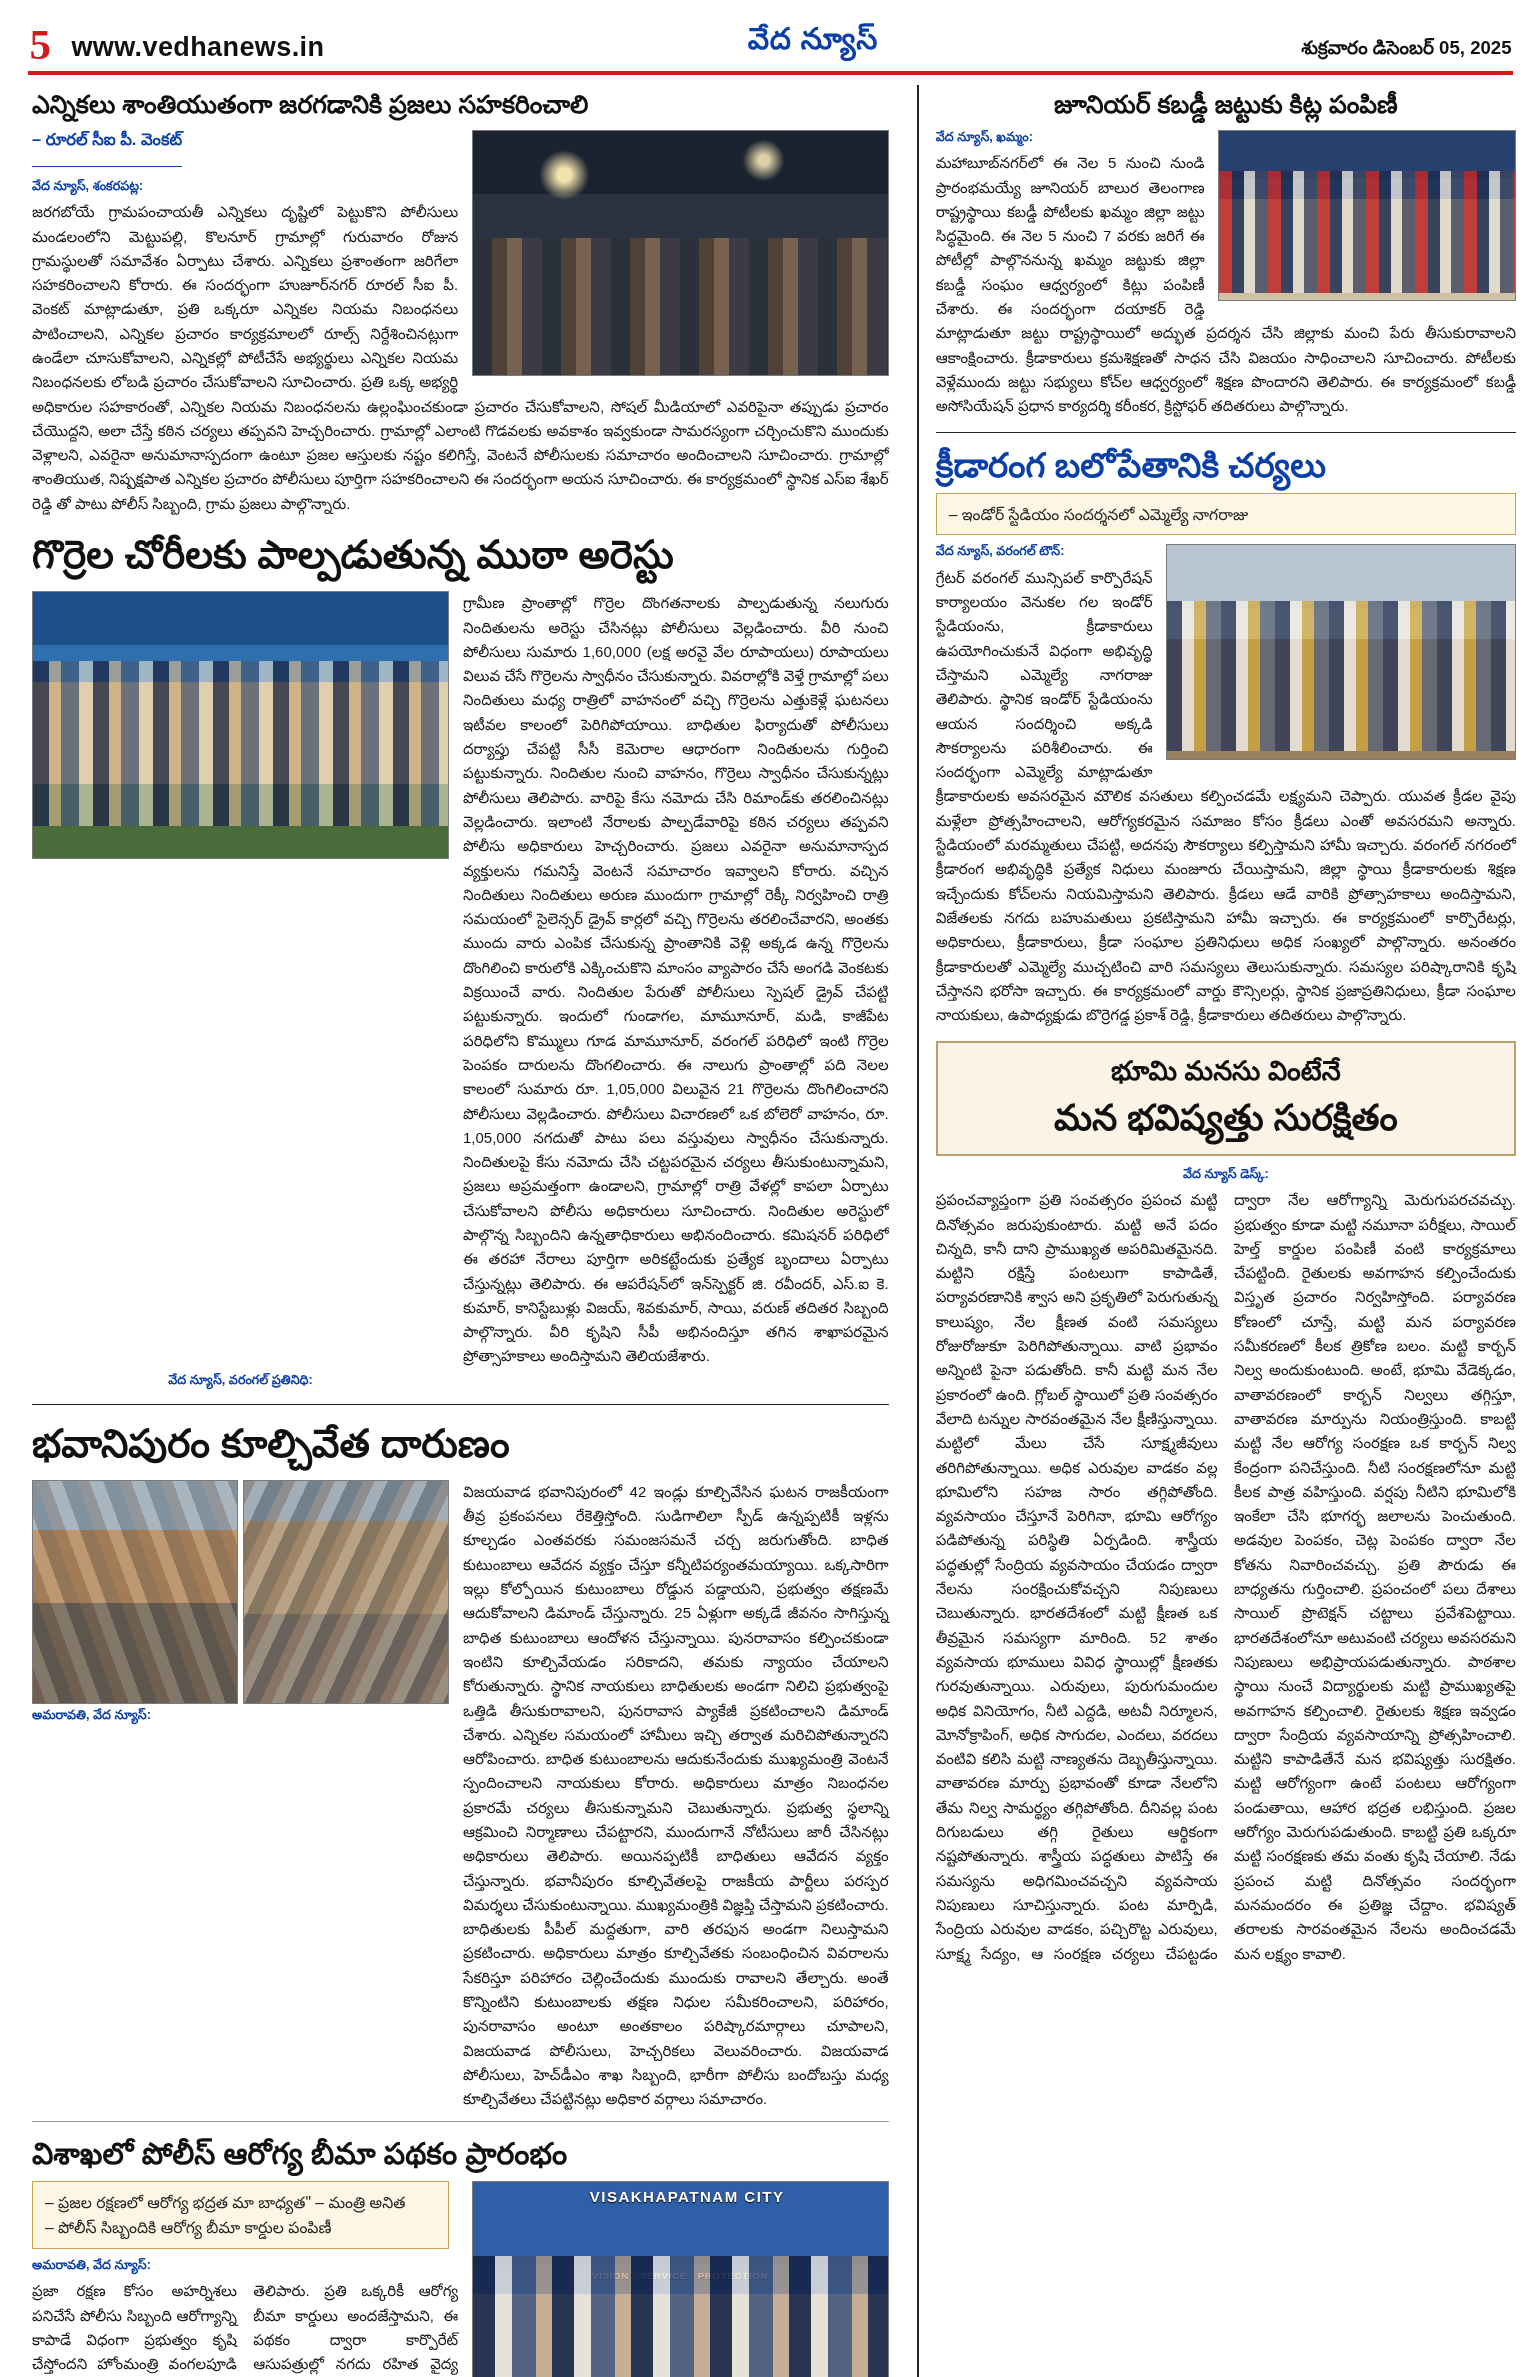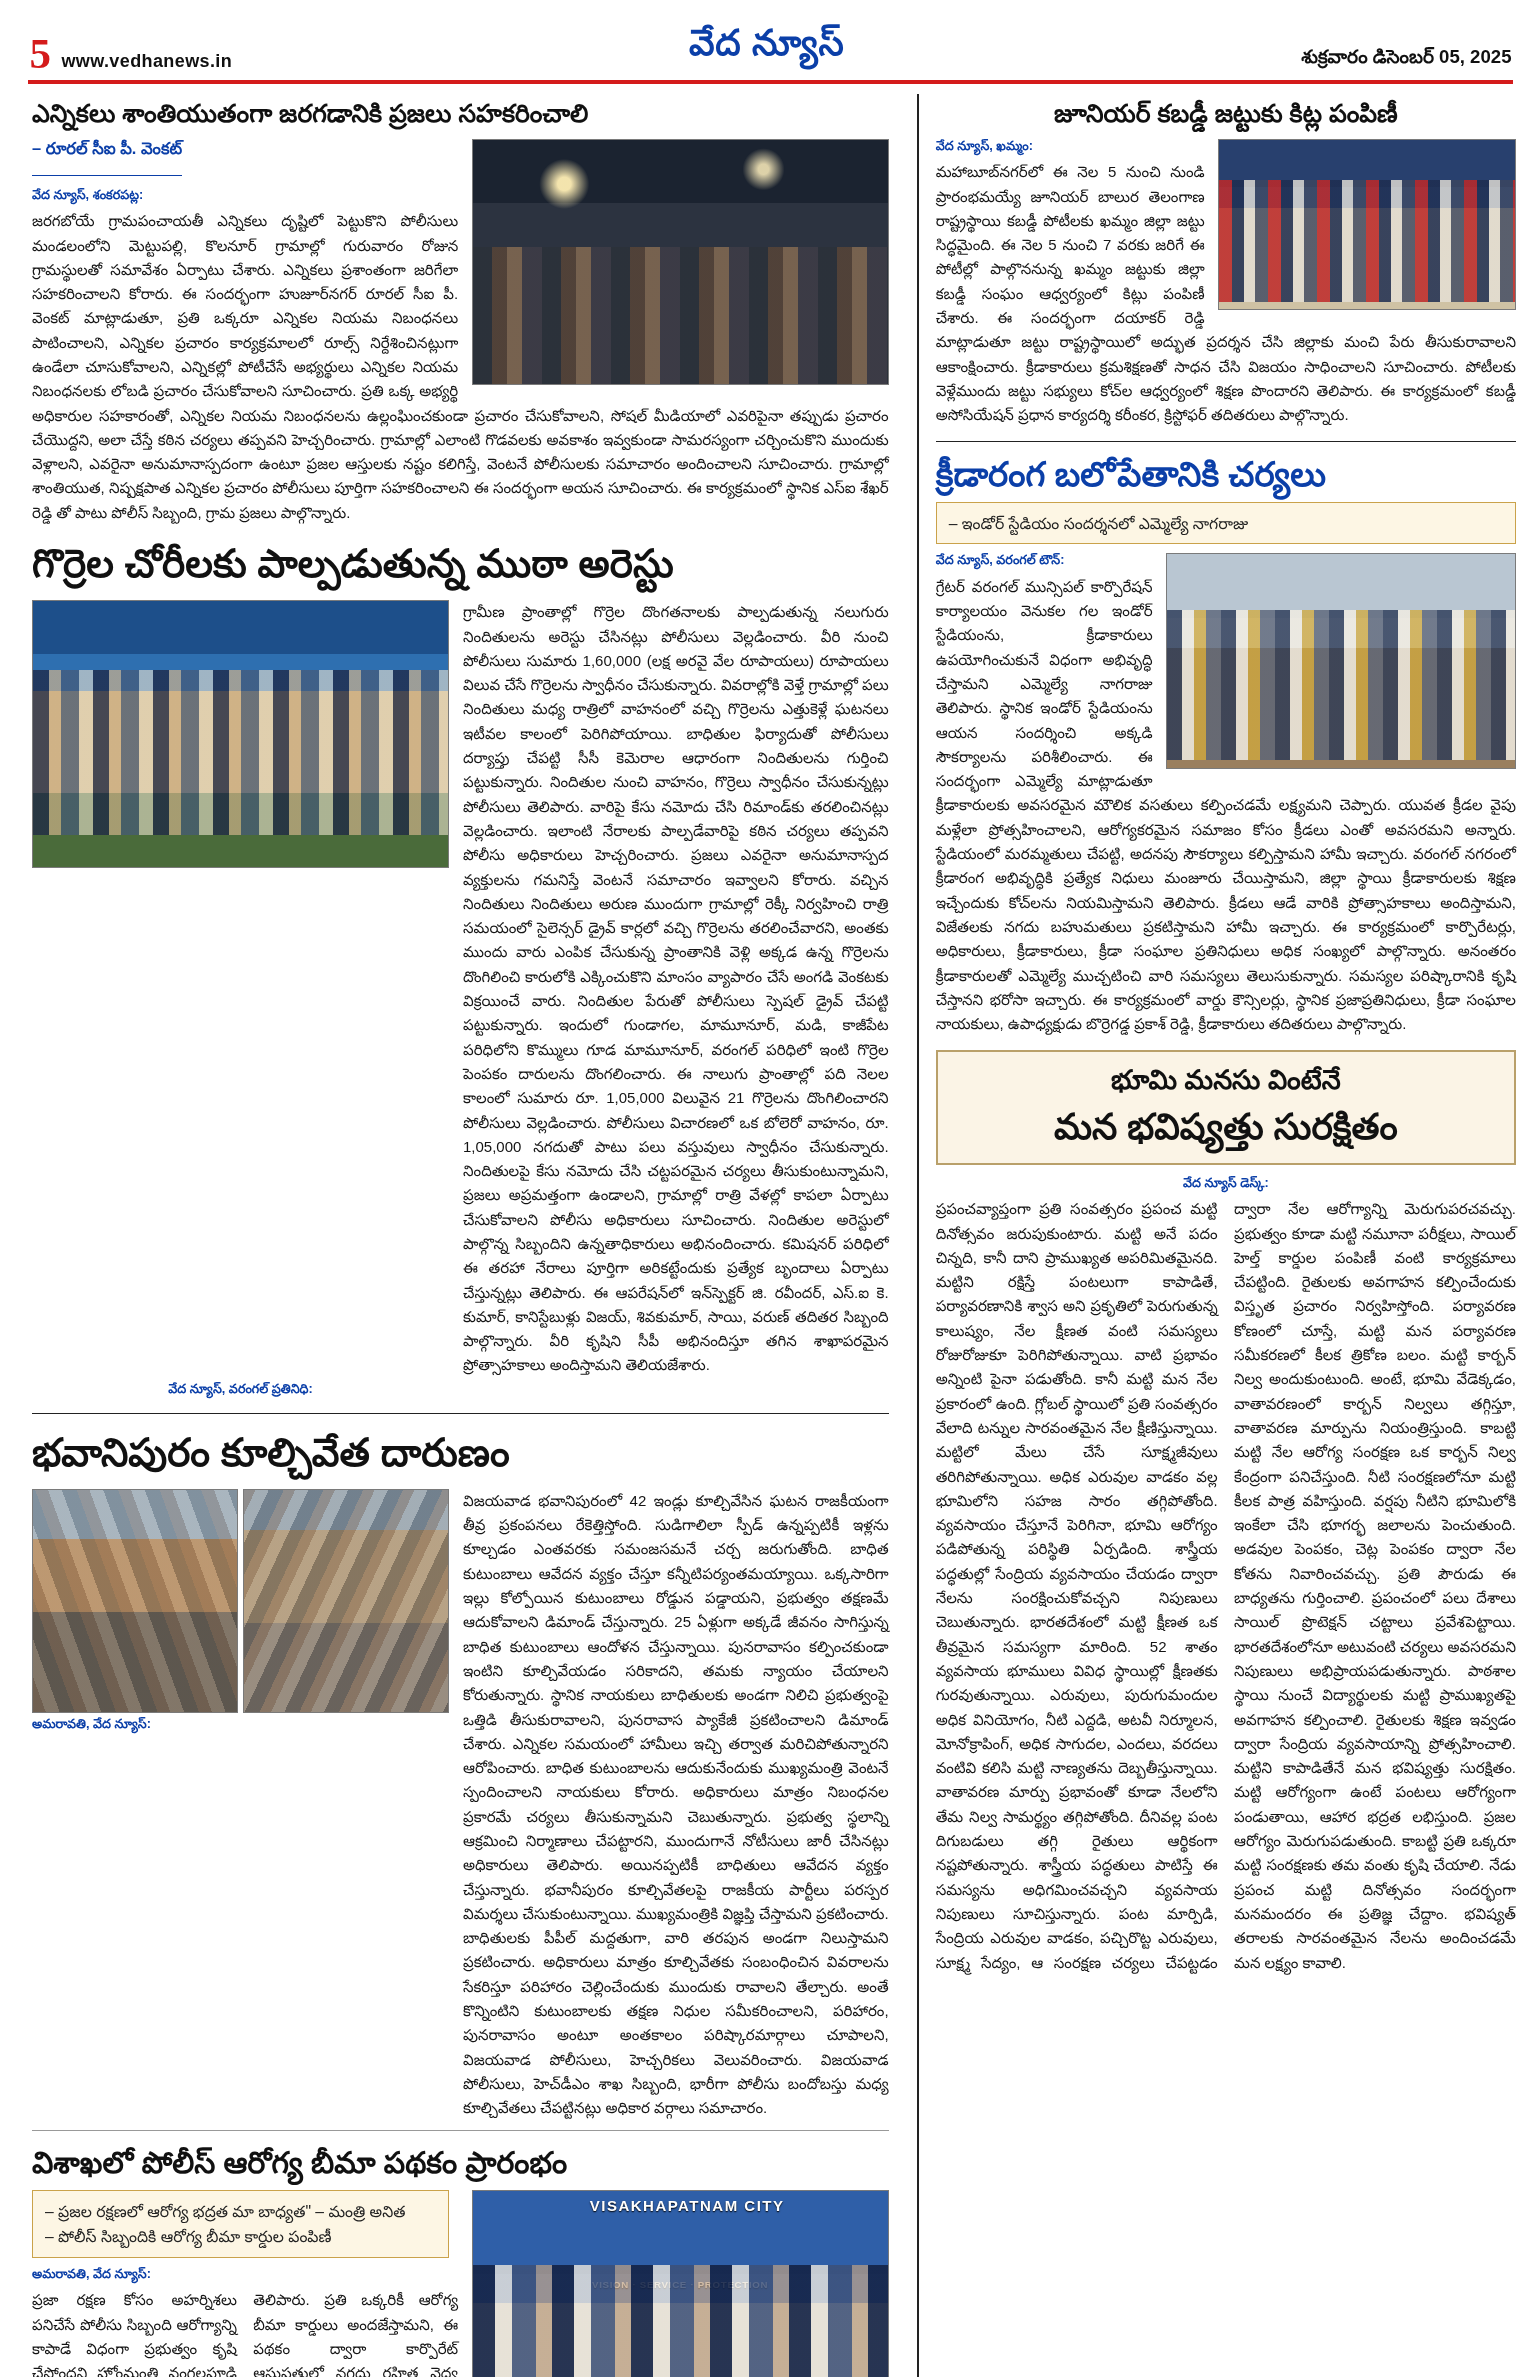--- a/index.html
+++ b/index.html
@@ -18,22 +18,22 @@
     background: #fff;
   }
 
   
   .masthead {
     display:flex; align-items:flex-end; justify-content:space-between;
     padding: 3px 4.5px 7.5px 4.5px;
   }
   .mh-left { display:flex; align-items:flex-end; gap:10.4px; }
   .page-no { font-size: 43px; font-weight:700; color:#d41b1b; line-height:0.85; font-family:"Liberation Serif", serif;}
-  .site-url { font-size: 18px; font-weight:700; letter-spacing:0.4px; color:#111; }
-  .brand { font-size: 36px; font-weight:700; color:#0b3fa8; letter-spacing:0.7px; }
+  .site-url { font-size: 27px; font-weight:700; letter-spacing:0.4px; color:#111;margin-left:10px; }
+  .brand { font-size: 30px; font-weight:700; color:#0b3fa8; letter-spacing:0.7px; }
   .mh-date { font-size: 18.6px; font-weight:700; color:#111; }
   .rule-red { height:3.7px; background:#d41b1b; margin:0 3px 0 3px; }
 
   
   .columns {
     display:flex;
     gap:0;
     margin-top: 10.4px;
     margin-left: 7px;
   }

